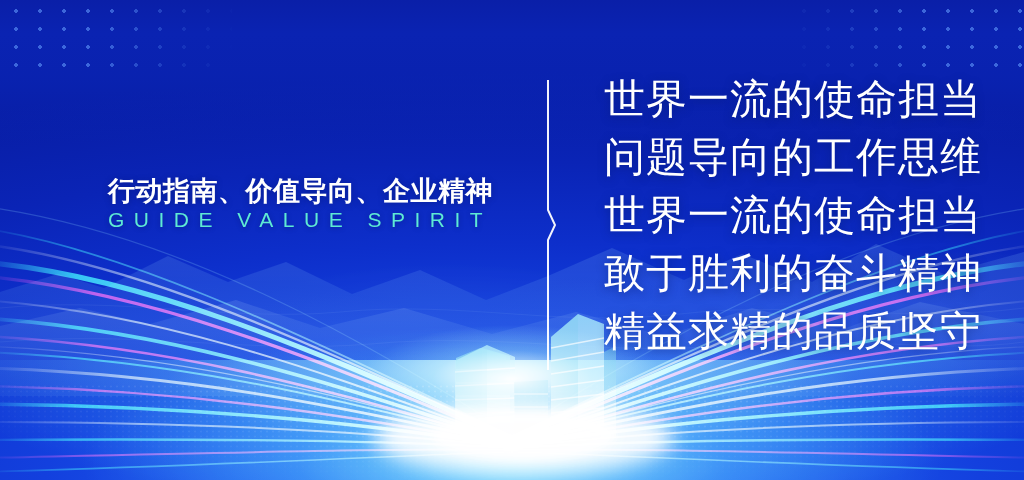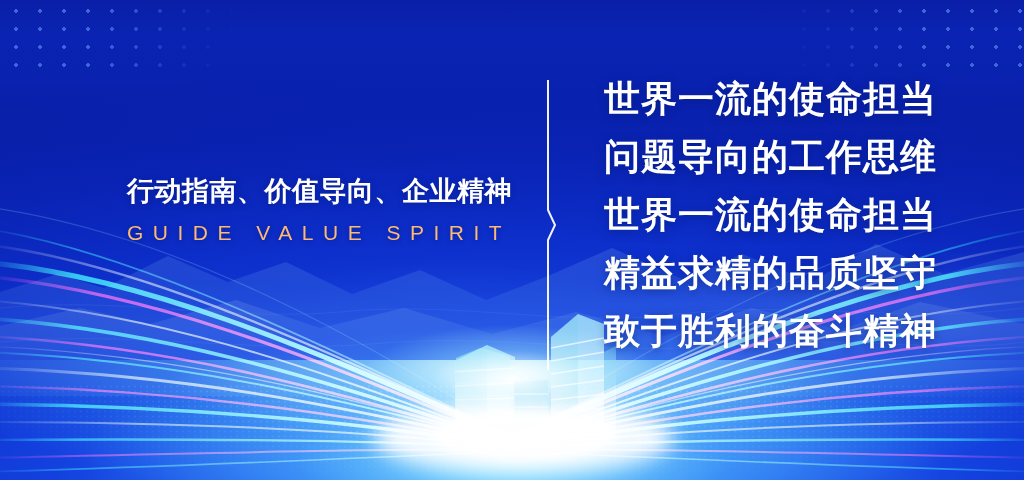--- a/index.html
+++ b/index.html
@@ -88,45 +88,44 @@
     position:absolute;left:50%;bottom:26px;transform:translateX(-50%);
     width:420px;height:150px;
     background:radial-gradient(50% 50% at 50% 50%, rgba(255,255,255,.98) 0%, rgba(225,250,255,.75) 16%, rgba(150,230,255,.35) 38%, rgba(90,190,255,0) 72%);
     mix-blend-mode:screen;pointer-events:none;
   }
 
   
   #content{position:absolute;inset:0;}
 
   #left-block{
-    position:absolute;left:127px;top:176px;width:380px;
+    position:absolute;left:108px;top:176px;width:380px;
   }
   #left-title{
     font-size:27px;font-weight:bold;color:#ffffff;
     letter-spacing:.5px;line-height:1.18;white-space:nowrap;
     text-shadow:0 1px 6px rgba(0,20,90,.45);
   }
   #left-subtitle{
-    margin-top:13px;
-    font-size:21px;font-weight:300;color:#fdba74;
+    font-size:21px;font-weight:300;color:#5eead4;
     letter-spacing:9.5px;white-space:nowrap;
     text-shadow:0 1px 5px rgba(0,20,90,.4);
   }
 
   
   #divider{
     position:absolute;left:543px;top:80px;width:18px;height:290px;
   }
   #divider svg{width:100%;height:100%;display:block;}
 
   #right-block{
     position:absolute;left:604px;top:70px;width:360px;
   }
   .right-line{
-    font-size:36px;font-weight:bold;color:#ffffff;
+    font-size:41px;font-weight:normal;color:#ffffff;
     line-height:58px;letter-spacing:1px;white-space:nowrap;
     text-shadow:0 2px 9px rgba(0,25,100,.5);
   }
 </style>
 </head>
 <body>
 
 <div id="banner">
 
   <div class="layer" id="sky"></div>
@@ -341,18 +340,18 @@
     <div id="divider">
       <svg viewBox="0 0 18 290" preserveAspectRatio="none" aria-hidden="true">
         <path d="M5,0 L5,130 L12,145 L5,160 L5,290" fill="none" stroke="#ffffff" stroke-width="2" stroke-linecap="round" stroke-linejoin="miter" opacity=".95"></path>
       </svg>
     </div>
 
     <div id="right-block">
       <div class="right-line">世界一流的使命担当</div>
       <div class="right-line">问题导向的工作思维</div>
       <div class="right-line">世界一流的使命担当</div>
+      <div class="right-line">敢于胜利的奋斗精神</div>
       <div class="right-line">精益求精的品质坚守</div>
-      <div class="right-line">敢于胜利的奋斗精神</div>
     </div>
 
   </div>
 </div>
 
 </body></html>

